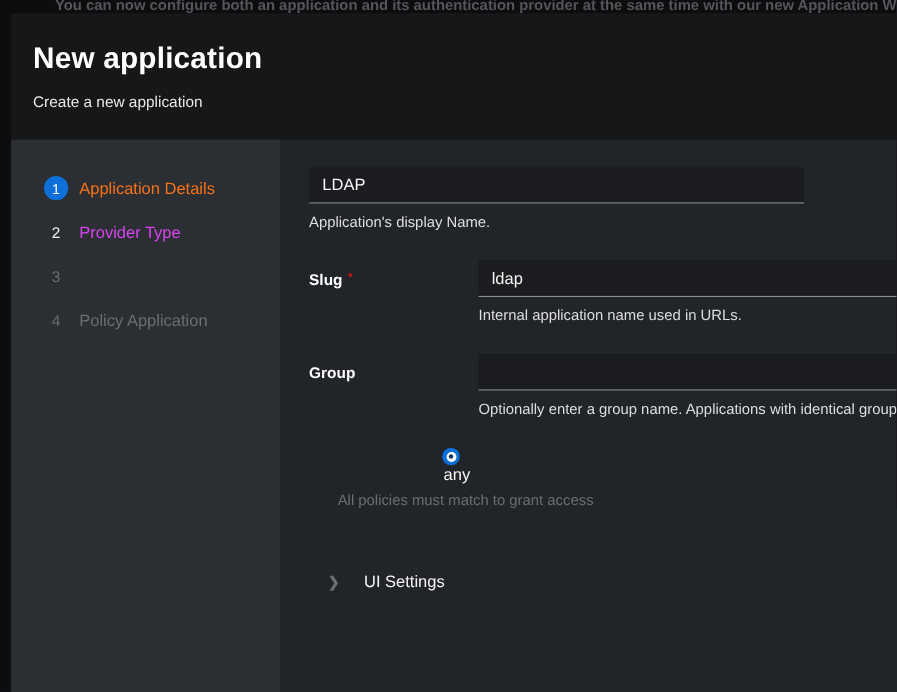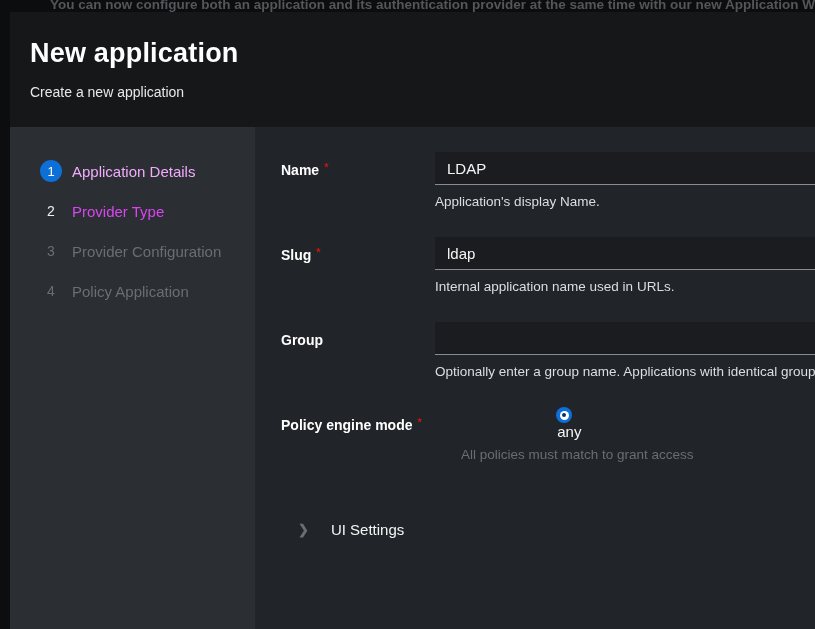--- a/index.html
+++ b/index.html
@@ -34,21 +34,21 @@
   
   .steps { width:245px; background:#2b2e33; padding-top:24px; flex:none; }
   .step { height:40px; display:flex; align-items:center; padding-left:30px; cursor:pointer; }
   .step-num {
     width:22px; height:22px; margin-right:10px; flex:none;
     display:flex; align-items:center; justify-content:center;
     font-size:14px; color:#f0f0f0;
   }
   .step.active .step-num { background:#0d6fd8; border-radius:50%; color:#fff; font-size:13px; }
   .step-label { font-size:15px; color:#d946ef; }
-  .step.active .step-label { color:#f0abfc; }
+  .step.active .step-label { color:#f97316; }
   .step.disabled .step-num, .step.disabled .step-label { color:#6a6e73; }
 
   
   .form-panel { flex:1; background:#212428; padding:25px 0 60px 26px; }
   .form-row { display:flex; margin-bottom:28px; }
   .label-col { width:154px; flex:none; padding-top:9px; }
   .field-label { font-size:14px; font-weight:700; color:#ffffff; }
   .req { color:#c9190b; font-size:11px; margin-left:5px; position:relative; top:-4px; font-weight:700; }
   .control-col { flex:none; }
   .text-input {
@@ -97,34 +97,30 @@
       <div class="step active">
         <span class="step-num">1</span>
         <span class="step-label">Application Details</span>
       </div>
       <div class="step">
         <span class="step-num">2</span>
         <span class="step-label">Provider Type</span>
       </div>
       <div class="step disabled">
         <span class="step-num">3</span>
-        <span class="step-label">Provider Configuration</span>
       </div>
       <div class="step disabled">
         <span class="step-num">4</span>
         <span class="step-label">Policy Application</span>
       </div>
     </div>
 
     <div class="form-panel">
 
       <div class="form-row">
-        <div class="label-col">
-          <span class="field-label">Name</span><span class="req">*</span>
-        </div>
         <div class="control-col">
           <input class="text-input" type="text" value="LDAP" style="">
           <div class="field-help">Application's display Name.</div>
         </div>
       </div>
 
       <div class="form-row">
         <div class="label-col">
           <span class="field-label">Slug</span><span class="req">*</span>
         </div>
@@ -138,23 +134,20 @@
         <div class="label-col">
           <span class="field-label">Group</span>
         </div>
         <div class="control-col">
           <input class="text-input" type="text" value="" style="">
           <div class="field-help">Optionally enter a group name. Applications with identical groups are shown grouped together.</div>
         </div>
       </div>
 
       <div class="form-row policy-row">
-        <div class="label-col">
-          <span class="field-label">Policy engine mode</span><span class="req">*</span>
-        </div>
         <div class="control-col">
           <div class="radio-row">
             <span class="radio-checked">
                 <span class="r-mid">
                   <span class="r-dot"></span>
                 </span>
               </span>
             <span class="radio-label">any</span>
           </div>
           <div class="radio-help">All policies must match to grant access</div>

